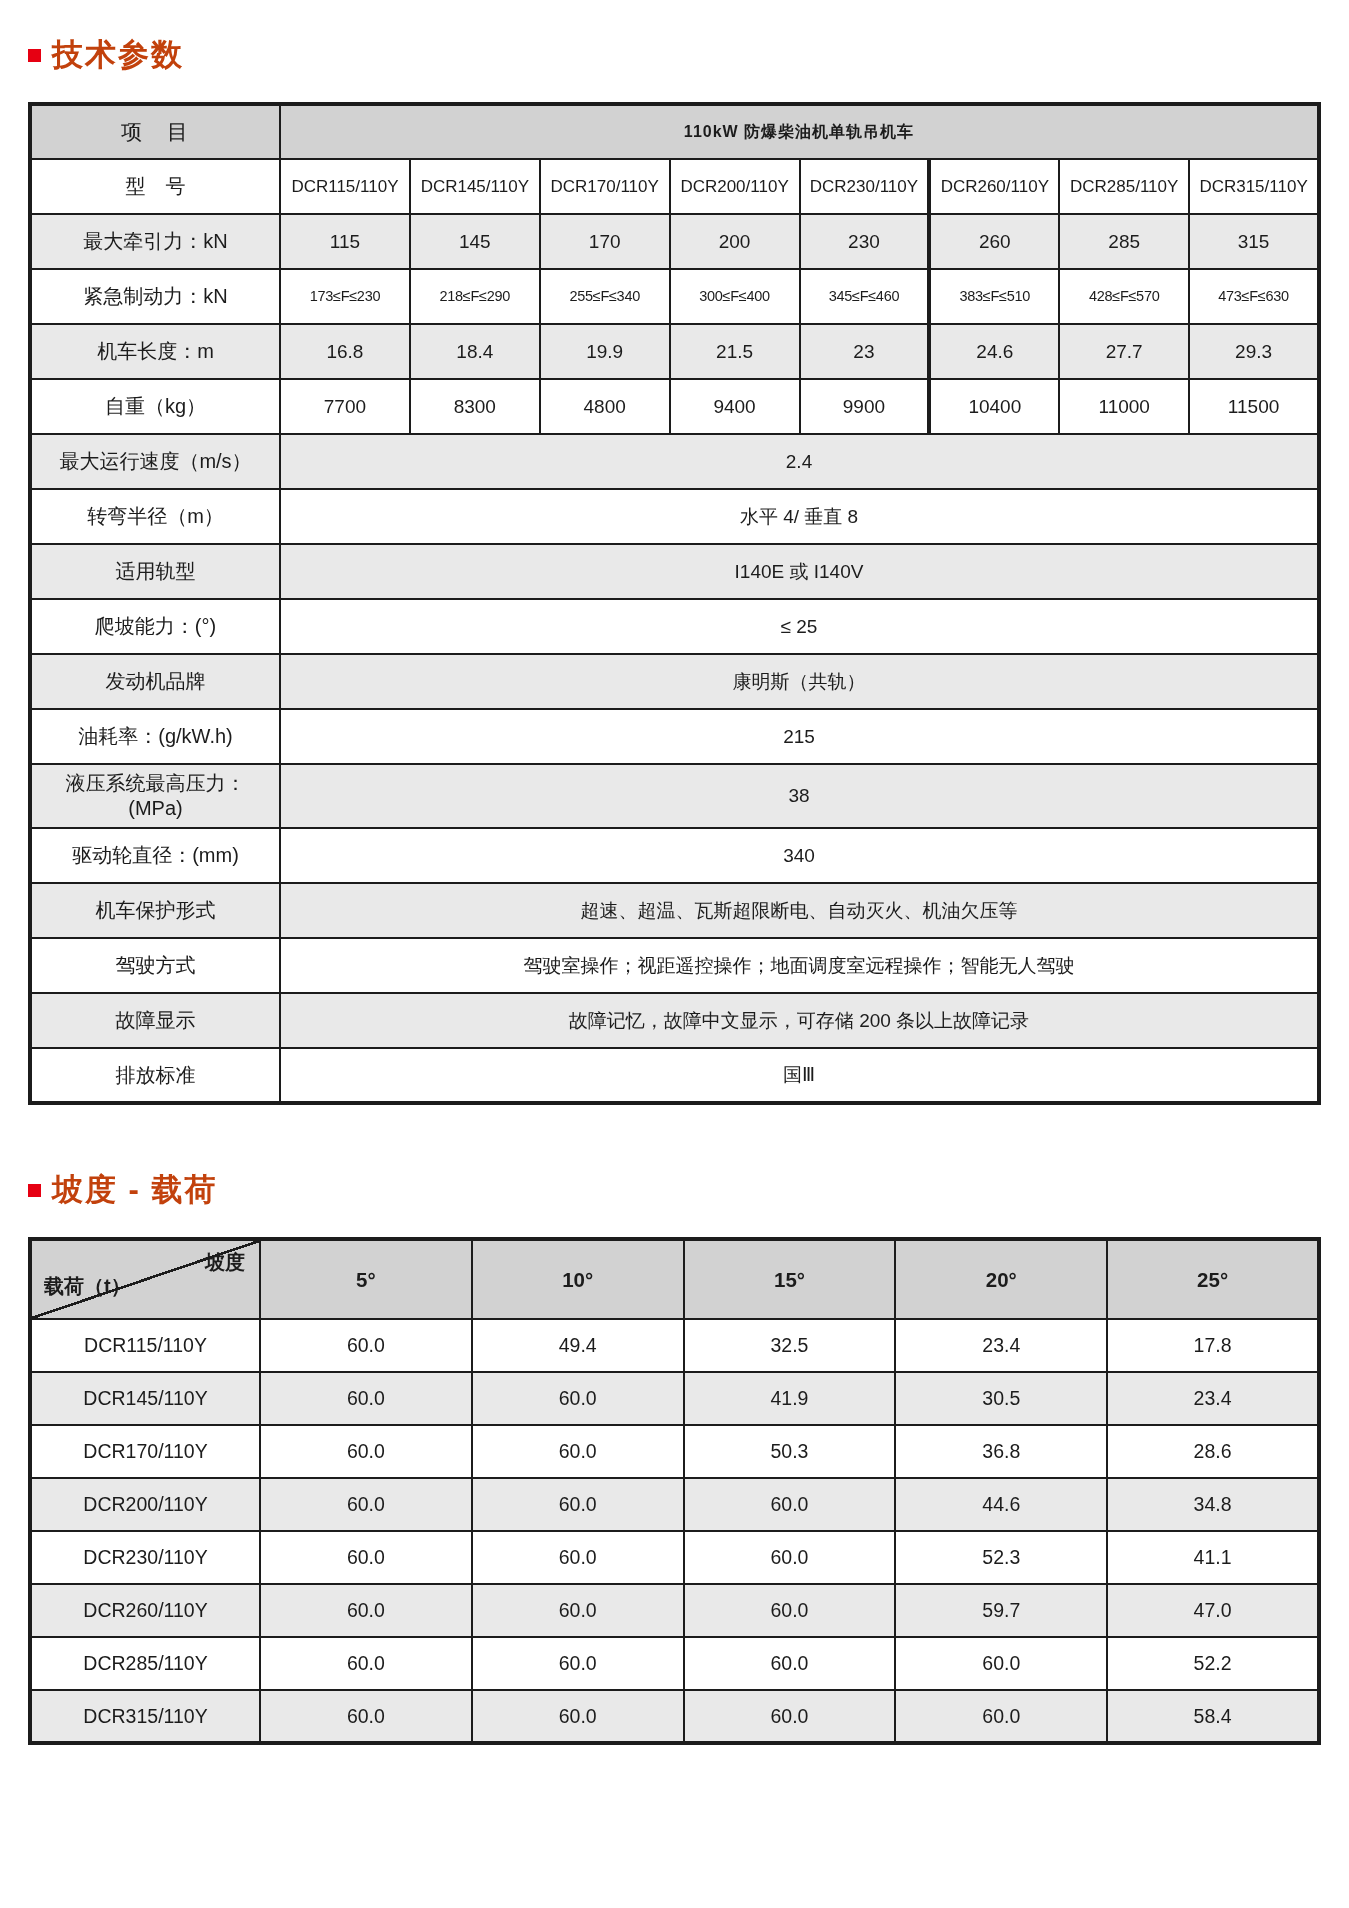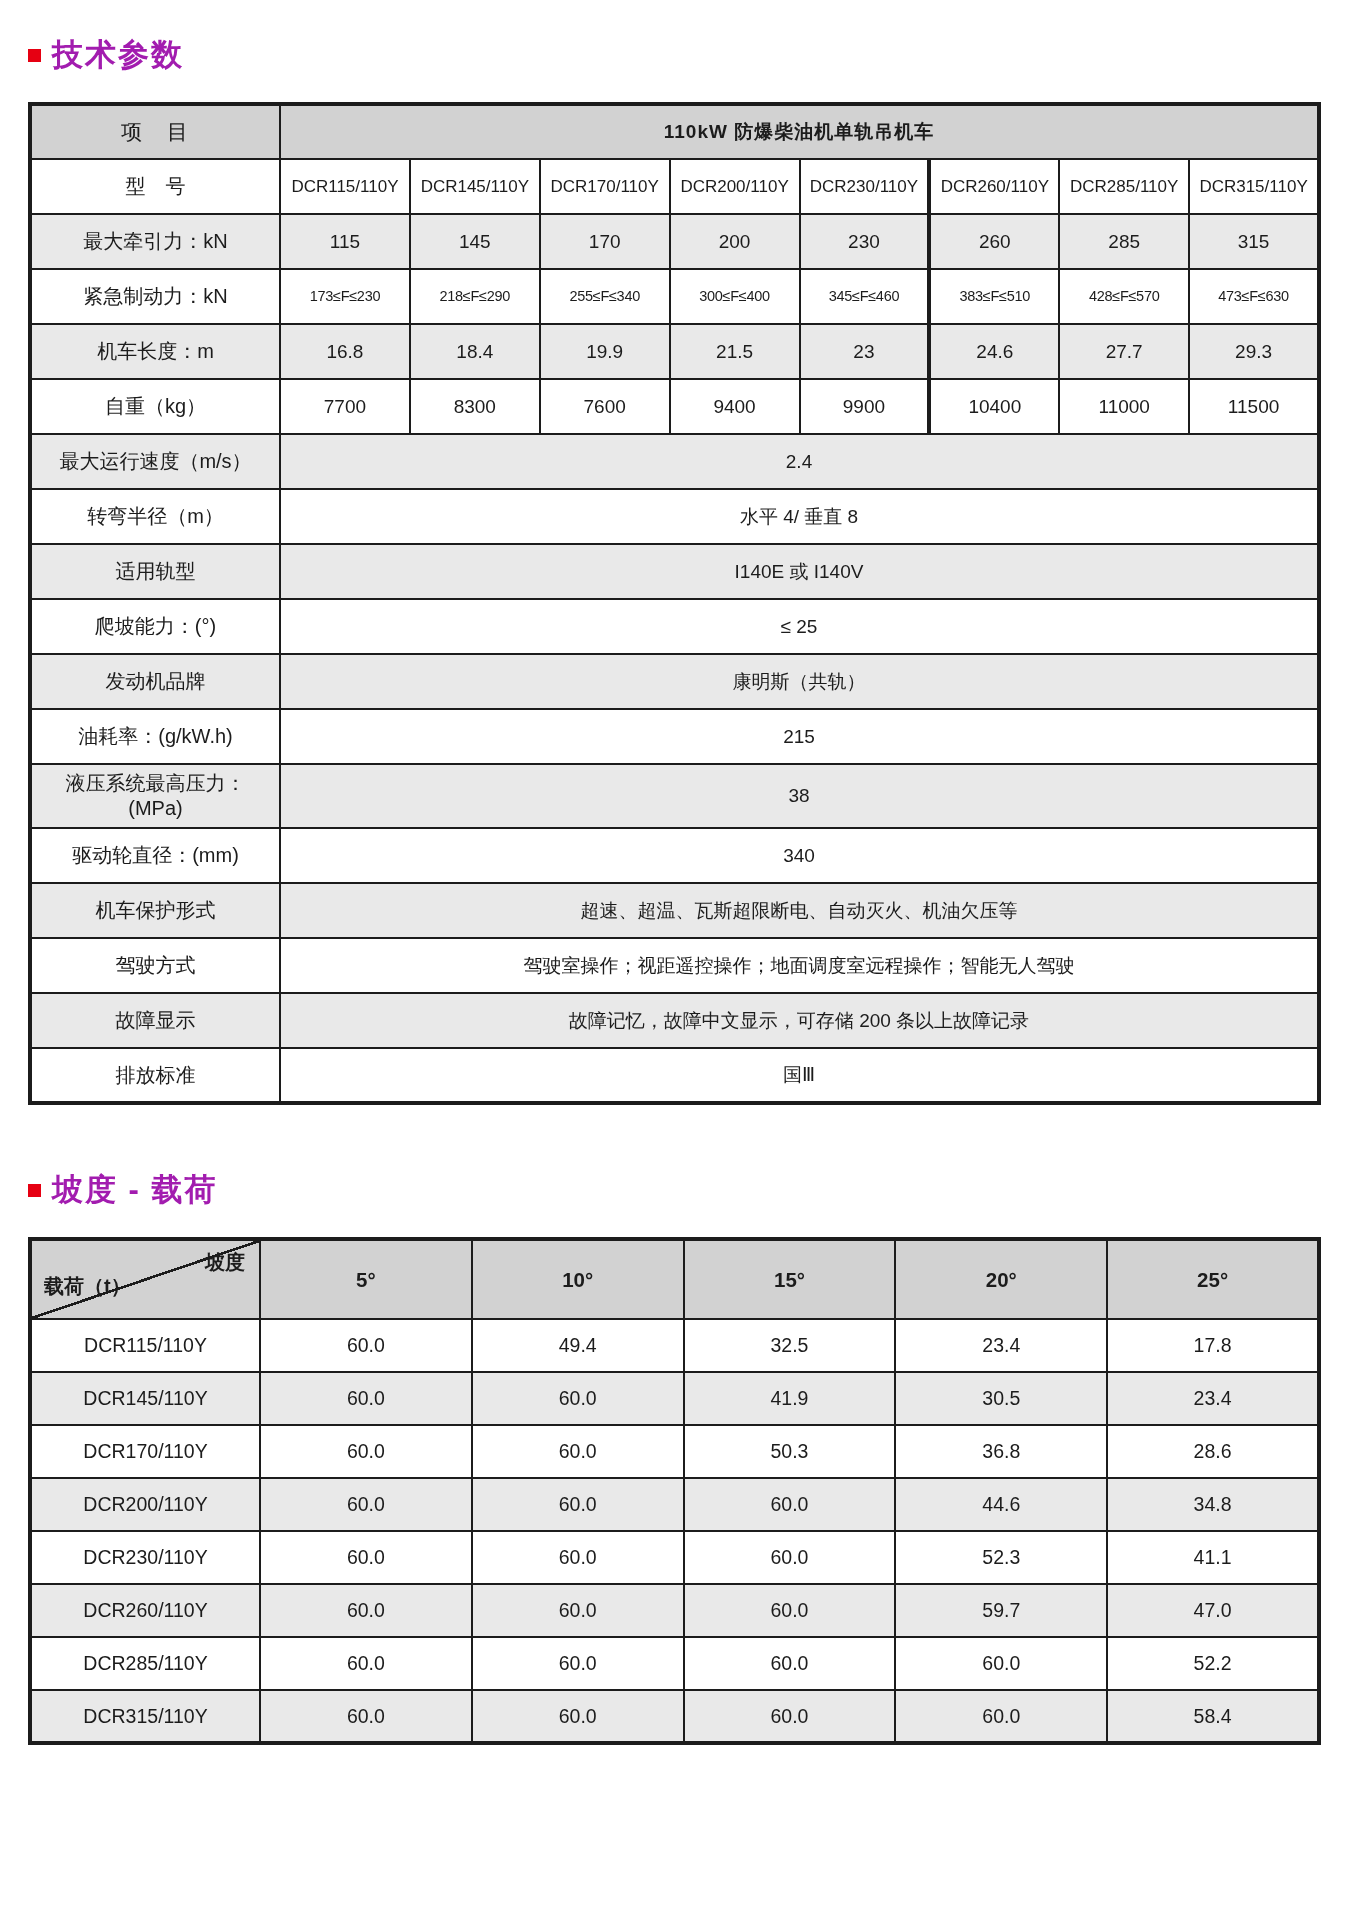--- a/index.html
+++ b/index.html
@@ -6,42 +6,42 @@
   body{
     width:1349px;
     font-family:"Liberation Sans","DejaVu Sans",sans-serif;
     color:#1c1c1c;
   }
   .page{padding:20px 28px 24px 28px;}
 
   
   .section-title{
     display:flex;align-items:center;gap:11px;
-    font-size:31px;font-weight:bold;color:#a21caf;
+    font-size:31px;font-weight:bold;color:#c2410c;
     letter-spacing:2px;margin:14px 0 26px 0;
   }
   .bullet{width:13px;height:13px;background:#e60012;flex:0 0 auto;}
 
   
   table{border-collapse:collapse;table-layout:fixed;width:1293px;background:#fff;}
   td{border:2px solid #1c1c1c;text-align:center;vertical-align:middle;
      padding:2px 4px;line-height:1.25;overflow:hidden;}
   .t1,.t2{border:4px solid #1c1c1c;}
   tbody tr:nth-child(even){background:#e9e9e9;}
   tr.head{background:#fca5a5;height:92px;}
   tr.head td{background:#d2d2d2;}
 
   
   .t1 tr{height:55px;}
   .t1 tr.tall{height:64px;}
   .t1 .label{font-size:20px;}
   .t1 .val{font-size:19px;}
   .t1 .model{font-size:17px;}
   .t1 .brake{font-size:14.5px;letter-spacing:-0.3px;padding:2px 1px;}
-  .t1 .product{font-size:19px;font-weight:bold;letter-spacing:1px;}
+  .t1 .product{font-size:16px;font-weight:bold;letter-spacing:1px;}
   .t1 .corner-item{font-size:21px;letter-spacing:2px;}
   .t1 tr.cols td:nth-child(6){border-right-width:4px;}
 
   
   .t2{margin-top:6px;}
   .t2 tr{height:53px;}
   .t2 tr.head{height:80px;}
   .t2 td{font-size:19.5px;}
   .t2 .deg{font-size:20.5px;font-weight:bold;}
   .corner{position:relative;padding:0;}
@@ -127,21 +127,21 @@
         <td class="val">21.5</td>
         <td class="val">23</td>
         <td class="val">24.6</td>
         <td class="val">27.7</td>
         <td class="val">29.3</td>
       </tr>
       <tr class="cols">
         <td class="label">自重（kg）</td>
         <td class="val">7700</td>
         <td class="val">8300</td>
-        <td class="val">7600</td>
+        <td class="val">4800</td>
         <td class="val">9400</td>
         <td class="val">9900</td>
         <td class="val">10400</td>
         <td class="val">11000</td>
         <td class="val">11500</td>
       </tr>
       <tr>
         <td class="label">最大运行速度（m/s）</td>
         <td class="val" colspan="8">2.4</td>
       </tr>

